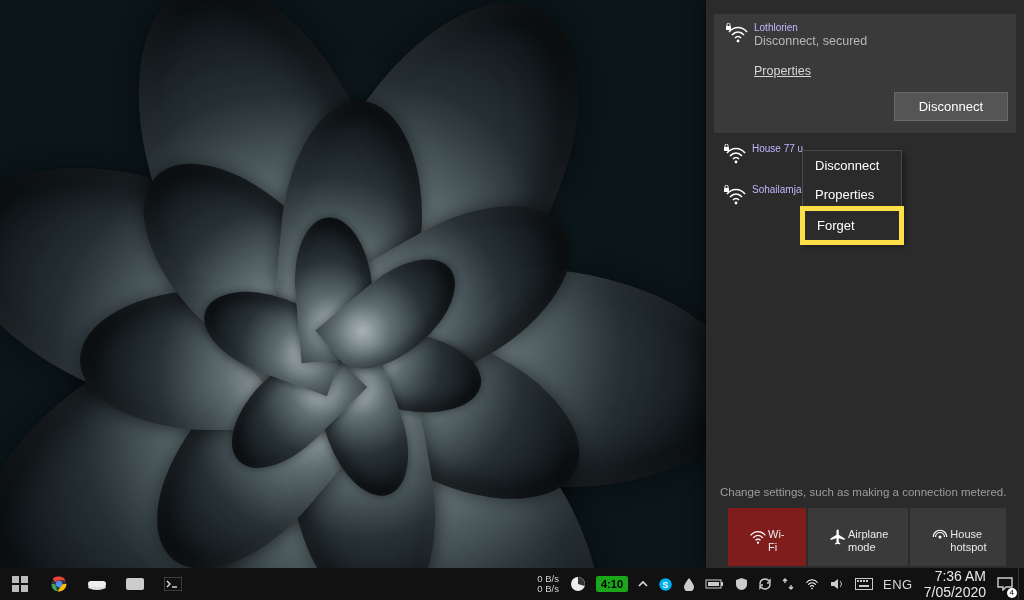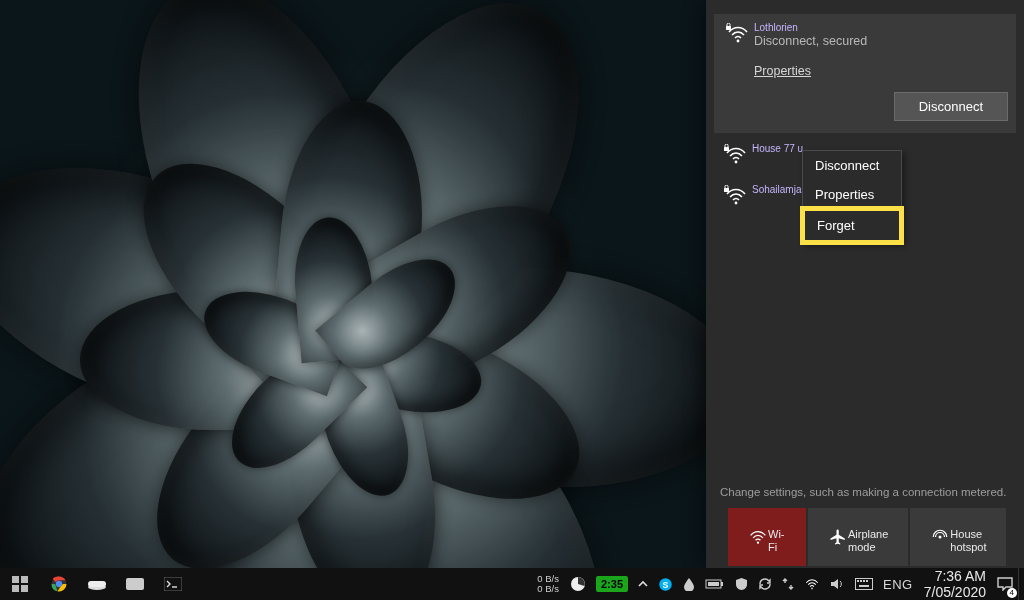--- a/index.html
+++ b/index.html
@@ -259,21 +259,21 @@
       <span>0 B/s</span>
       <span>0 B/s</span>
     </div>
     <div class="tray-item">
       <svg width="16" height="16" viewBox="0 0 16 16">
           <circle cx="8" cy="8" r="7" fill="#eee"></circle>
           <path d="M8 8 L8 1 A7 7 0 0 1 14.5 10 Z" fill="#333"></path>
         </svg>
     </div>
     <div class="tray-item">
-      <span class="green-pill">2:35</span>
+      <span class="green-pill">4:10</span>
     </div>
     <div class="tray-item">
       <svg width="10" height="10" viewBox="0 0 10 10">
           <path d="M1 7l4-4 4 4" stroke="#ddd" stroke-width="1.6" fill="none"></path>
         </svg>
     </div>
     <div class="tray-item">
       <svg width="15" height="15" viewBox="0 0 24 24">
           <circle cx="12" cy="12" r="10" fill="#00aff0"></circle>
           <text x="12" y="17" text-anchor="middle" font-size="14" font-weight="bold" fill="#fff">S</text>

